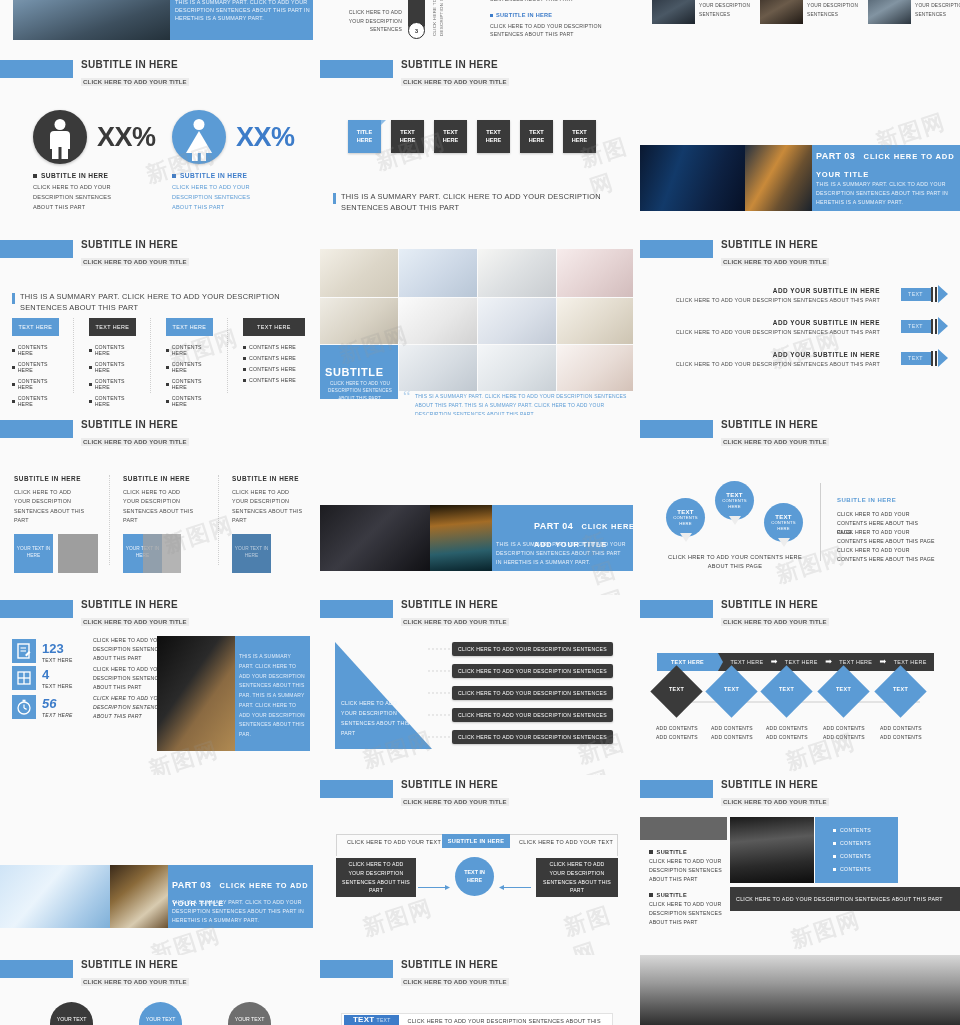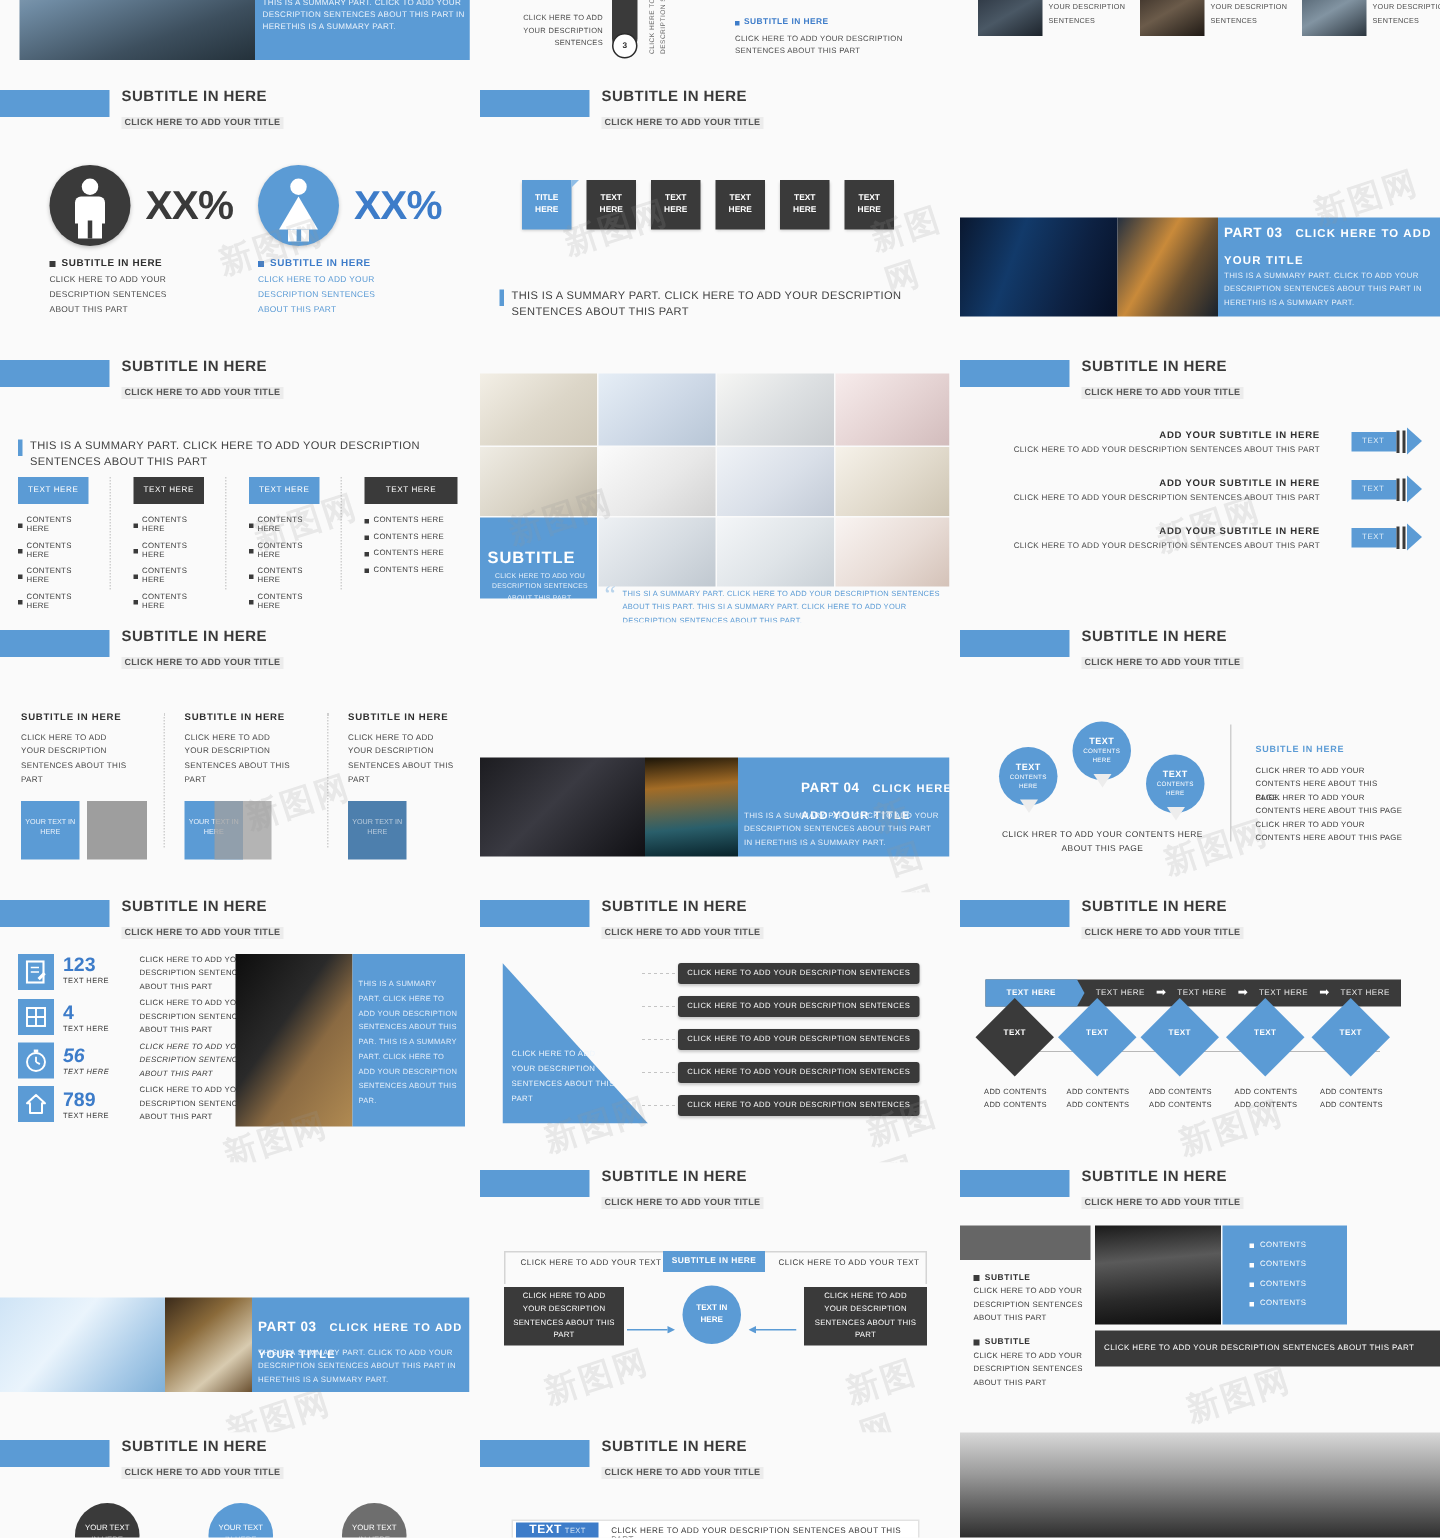--- a/index.html
+++ b/index.html
@@ -470,21 +470,21 @@
 <div class="slide" style="left:0;top:595px;width:313px;height:180px;">
   <div class="hdr" style="left:13px;top:5px;">
     <div class="bar"></div>
     <div class="txt">
       <div class="t1">SUBTITLE IN HERE</div>
       <div class="t2">CLICK HERE TO ADD YOUR TITLE</div>
     </div>
   </div>
   <div class="bar" style="position:absolute;left:0;top:5px;width:26px;height:18px;background:#5b9bd5;"></div>
 
-  <div style="position:absolute;left:12px;top:41px;display:flex;align-items:flex-start;gap:6px;">
+  <div style="position:absolute;left:12px;top:41px;display:flex;align-items:flex-end;gap:6px;">
     <div style="width:24px;height:24px;background:#5b9bd5;position:relative;">
       <svg width="24" height="24" viewBox="0 0 24 24">
           <rect x="6" y="5" width="11" height="14" fill="none" stroke="#fff" stroke-width="1.4"></rect>
           <line x1="8.5" y1="9" x2="14" y2="9" stroke="#fff" stroke-width="1.1"></line>
           <line x1="8.5" y1="12" x2="14" y2="12" stroke="#fff" stroke-width="1.1"></line>
           <path d="M13 16 l4 -4 1.5 1.5 -4 4z" fill="#fff"></path>
         </svg>
     </div>
     <div style="width:45px;">
       <div style="font-size:13px;font-weight:bold;color:#3d7cc9;line-height:1;">123</div>
@@ -517,32 +517,20 @@
           <rect x="10.5" y="4.7" width="3" height="2" fill="#fff"></rect>
         </svg>
     </div>
     <div style="width:45px;">
       <div style="font-size:13px;font-weight:bold;color:#3d7cc9;line-height:1;">56</div>
       <div style="font-size:5px;color:#3a3a3a;letter-spacing:.3px;margin-top:2px;">TEXT HERE</div>
     </div>
     <div style="width:73px;font-size:5.2px;color:#3a3a3a;line-height:1.7;letter-spacing:.2px;">CLICK HERE TO ADD YOUR DESCRIPTION SENTENCES ABOUT THIS PART</div>
   </div>
 
-  <div style="position:absolute;left:12px;top:128px;display:flex;align-items:center;gap:6px;">
-    <div style="width:24px;height:24px;background:#5b9bd5;">
-      <svg width="24" height="24" viewBox="0 0 24 24">
-          <path d="M12 6 L18 11.5 H16 V18 H8 V11.5 H6 Z" fill="none" stroke="#fff" stroke-width="1.3" stroke-linejoin="round"></path>
-        </svg>
-    </div>
-    <div style="width:45px;">
-      <div style="font-size:13px;font-weight:bold;color:#3d7cc9;line-height:1;">789</div>
-      <div style="font-size:5px;color:#3a3a3a;letter-spacing:.3px;margin-top:2px;">TEXT HERE</div>
-    </div>
-    <div style="width:73px;font-size:5.2px;color:#3a3a3a;line-height:1.7;letter-spacing:.2px;">CLICK HERE TO ADD YOUR DESCRIPTION SENTENCES ABOUT THIS PART</div>
-  </div>
 
   <div class="ph ph-laptop" style="position:absolute;left:157px;top:41px;width:78px;height:115px;"></div>
   <div class="blue" style="position:absolute;left:235px;top:41px;width:75px;height:115px;"></div>
   <div style="position:absolute;left:239px;top:57px;width:68px;font-size:5px;color:#e3eefb;line-height:1.95;letter-spacing:.2px;">THIS IS A SUMMARY PART. CLICK HERE TO ADD YOUR DESCRIPTION SENTENCES ABOUT THIS PAR. THIS IS A SUMMARY PART. CLICK HERE TO ADD YOUR DESCRIPTION SENTENCES ABOUT THIS PAR.</div>
 
   <div class="wm" style="left:148px;top:150px;">新图网</div>
 </div>
 
 <div class="slide" style="left:320px;top:595px;width:313px;height:180px;">
   <div class="hdr" style="left:13px;top:5px;">

